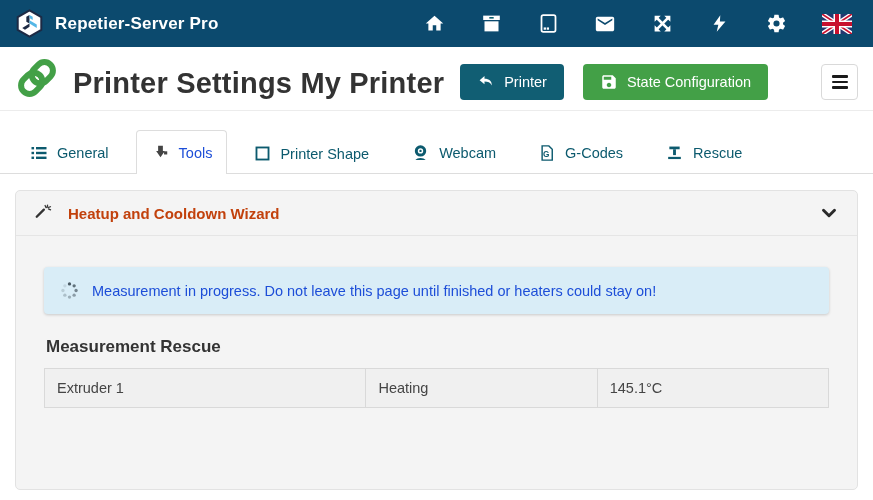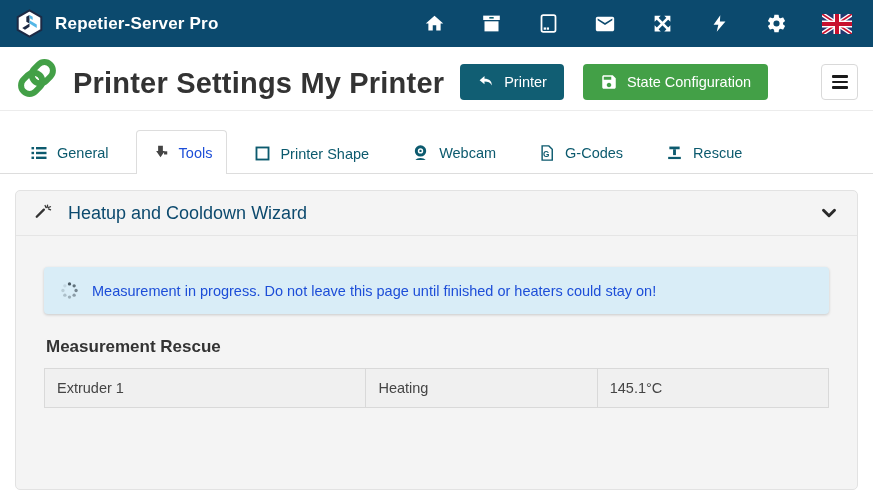--- a/index.html
+++ b/index.html
@@ -44,21 +44,21 @@
     border:1px solid transparent; border-bottom:none; position:relative; top:1px; }
   .tab.active { background:#fff; border-color:#ddd; border-radius:4px 4px 0 0;
     color:#1d4ed8; }
   .tab svg { display:block; flex:0 0 auto; }
 
   
   .panel { margin:16px 15px 0 15px; border:1px solid #e2e2e2; border-radius:5px;
     background:#f4f4f4; height:300px; overflow:hidden; }
   .panel-head { display:flex; align-items:center; gap:15px; padding:12px 17px;
     height:45px; border-bottom:1px solid #e5e5e5; cursor:pointer; }
-  .panel-title { font-size:18px; font-weight:normal; color:#0c4a6e; }
+  .panel-title { font-size:15px; font-weight:bold; color:#c2410c; }
   .panel-chevron { margin-left:auto; width:22px; height:22px; cursor:pointer; }
   .panel-body { padding:31px 28px 40px 28px; }
 
   .alert-info { background:#d9edf7; border-radius:4px; padding:13px 15px;
     display:flex; align-items:center; gap:12px; color:#1d4ed8; font-size:14.5px;
     box-shadow:0 1px 3px rgba(0,0,0,.18); }
   .alert-info svg { flex:0 0 auto; }
 
   .section-title { font-size:17px; font-weight:bold; color:#333;
     margin:23px 0 11px 2px; }

